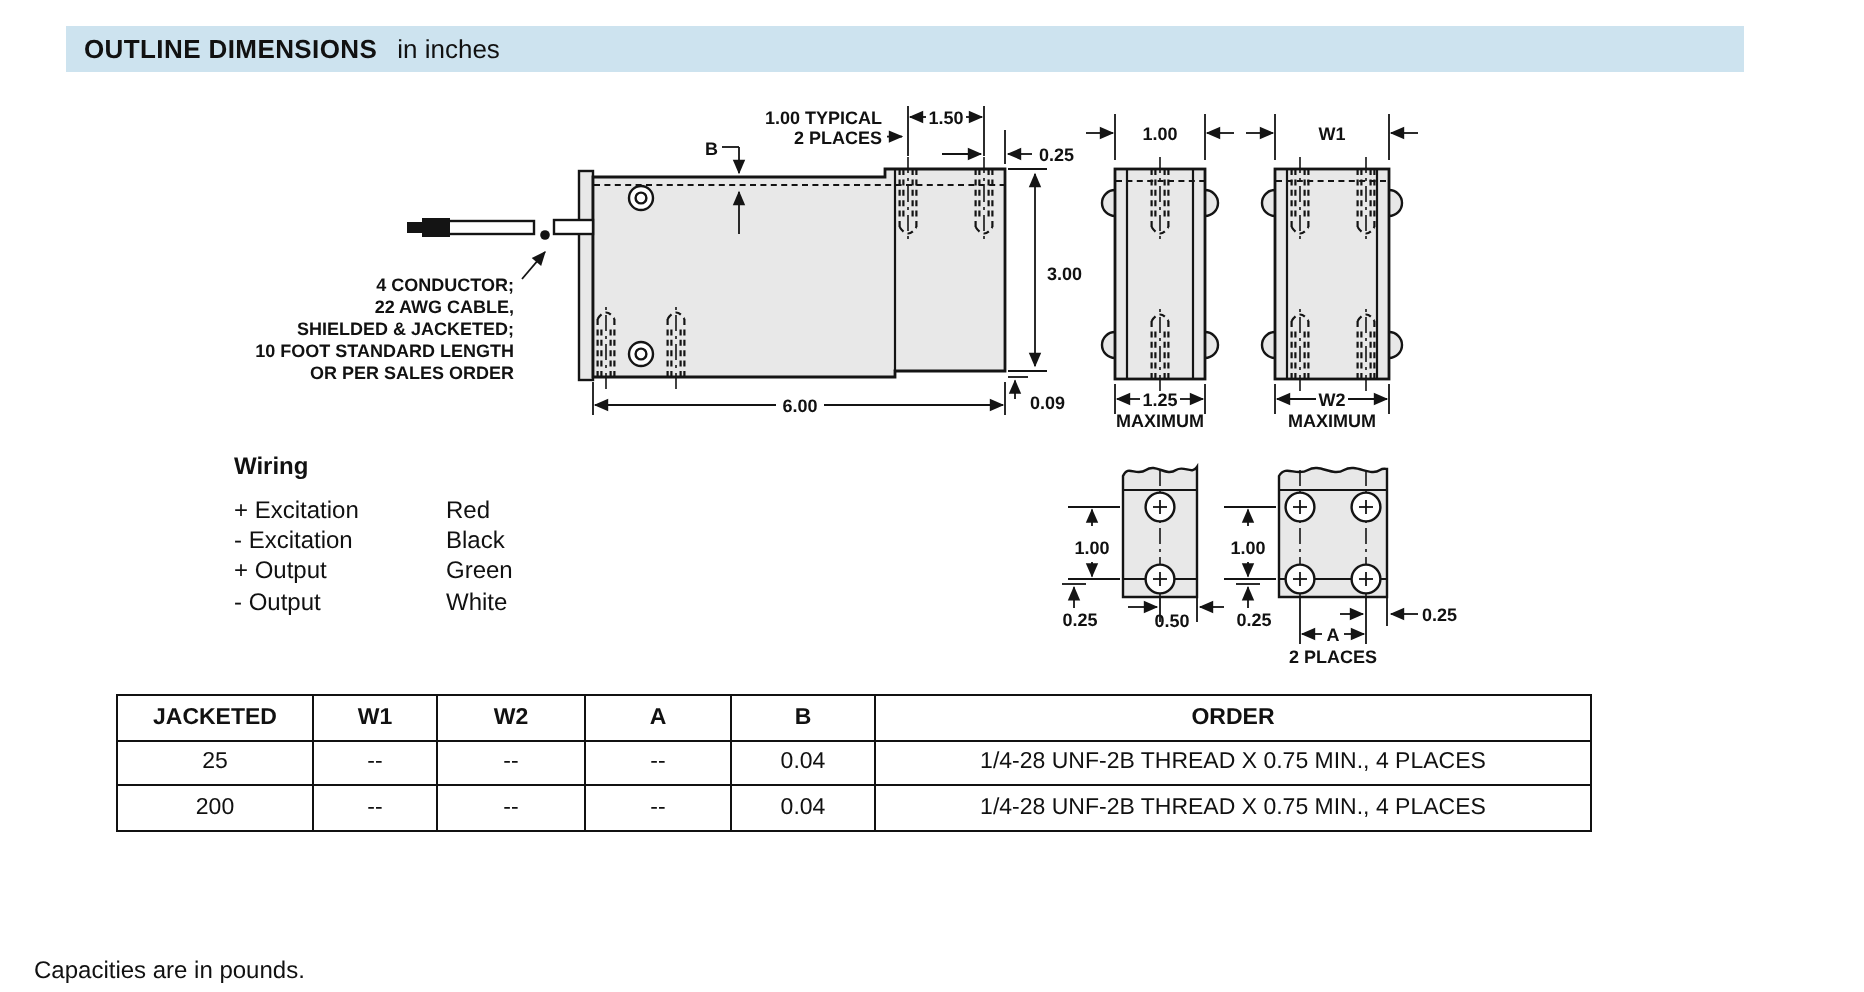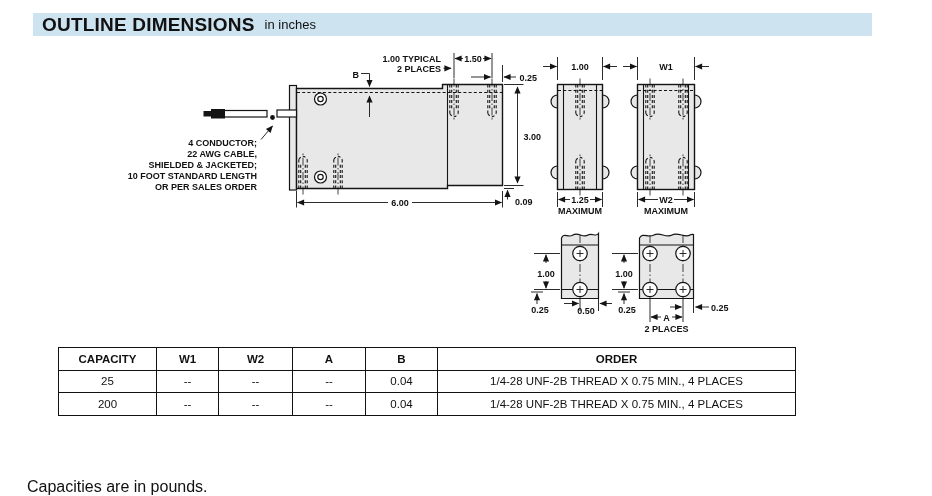--- a/index.html
+++ b/index.html
@@ -1,21 +1,21 @@
 <!DOCTYPE html>
 <html><head>
 <meta charset="utf-8">
 <style>
   html,body { margin:0; padding:0; background:#ffffff; }
   .page { position:relative; width:932px; height:496px; background:#fff; overflow:hidden;
           font-family:"Liberation Sans", sans-serif; color:#111; }
   .titlebar { position:absolute; left:33px; top:13px; width:839px; height:23px;
               background:#cde3ef; display:flex; align-items:center; padding-left:9px;
               box-sizing:border-box; }
-  .titlebar .tb { font-weight:bold; font-size:19px; letter-spacing:.2px; }
+  .titlebar .tb { font-weight:bold; font-size:13px; letter-spacing:.2px; }
   .titlebar .ts { font-size:13px; margin-left:10px; }
 
   svg.drawing { position:absolute; left:0; top:0; }
   .ol   { fill:#e8e8e8; stroke:#141414; stroke-width:1.4; }
   .olthin { fill:#e8e8e8; stroke:#141414; stroke-width:1.2; }
   .ln   { stroke:#141414; stroke-width:1.1; fill:none; }
   .dash { stroke:#141414; stroke-width:1.1; fill:none; stroke-dasharray:3 2.2; }
   .cl   { stroke:#141414; stroke-width:0.8; fill:none; stroke-dasharray:8 2.5 1.5 2.5; }
   .dim  { stroke:#141414; stroke-width:0.9; fill:none; }
   .ext  { stroke:#141414; stroke-width:0.9; fill:none; }
@@ -28,21 +28,21 @@
   .wiring .wtitle { font-weight:bold; margin-bottom:8px; }
   .wiring .wrow { height:15.2px; }
   .wiring .sig { display:inline-block; width:106px; }
 
   table.dimtable { position:absolute; left:58px; top:347px; width:737px;
                    border-collapse:collapse; table-layout:fixed;
                    font-size:11.5px; color:#111; }
   table.dimtable th, table.dimtable td { border:1.6px solid #111; height:21.5px;
                    text-align:center; vertical-align:middle; padding:0 2px; }
   table.dimtable th { font-weight:bold; }
-  .footnote { position:absolute; left:27px; top:478px; font-size:16px; }
+  .footnote { position:absolute; left:17px; top:478px; font-size:12px; }
 </style>
 </head>
 <body>
 
 <div class="page">
 
   <div class="titlebar">
     <span class="tb">OUTLINE DIMENSIONS</span>
     <span class="ts">in inches</span>
   </div>
@@ -239,33 +239,48 @@
       <line class="dim" x1="672" y1="317" x2="682" y2="317" marker-end="url(#ah)"></line>
       <text class="dl mid" x="666.5" y="320.5">A</text>
       <text class="dl mid" x="666.5" y="331.5">2 PLACES</text>
       <line class="ext" x1="693.5" y1="299" x2="693.5" y2="313"></line>
       <line class="dim" x1="670" y1="307" x2="681.5" y2="307" marker-end="url(#ah)"></line>
       <line class="dim" x1="709" y1="307" x2="695.5" y2="307" marker-end="url(#ah)"></line>
       <text class="dl" x="711" y="310.5">0.25</text>
     </g>
   </svg>
 
+  <div class="wiring">
+    <div class="wtitle">Wiring</div>
+    <div class="wrow">
+      <span class="sig">+ Excitation</span><span>Red</span>
+    </div>
+    <div class="wrow">
+      <span class="sig">- Excitation</span><span>Black</span>
+    </div>
+    <div class="wrow">
+      <span class="sig">+ Output</span><span>Green</span>
+    </div>
+    <div class="wrow">
+      <span class="sig">- Output</span><span>White</span>
+    </div>
+  </div>
 
   <table class="dimtable">
     <colgroup>
       <col style="width:98px">
         <col style="width:62px">
         <col style="width:74px">
       <col style="width:73px">
         <col style="width:72px">
         <col style="width:358px">
     </colgroup>
     <tbody>
         <tr>
-      <th>CAPACITY</th>
+      <th>JACKETED</th>
       <th>W1</th>
       <th>W2</th>
       <th>A</th>
       <th>B</th>
       <th>ORDER</th>
     </tr>
     <tr>
       <td>25</td>
           <td>--</td>
       <td>--</td>

